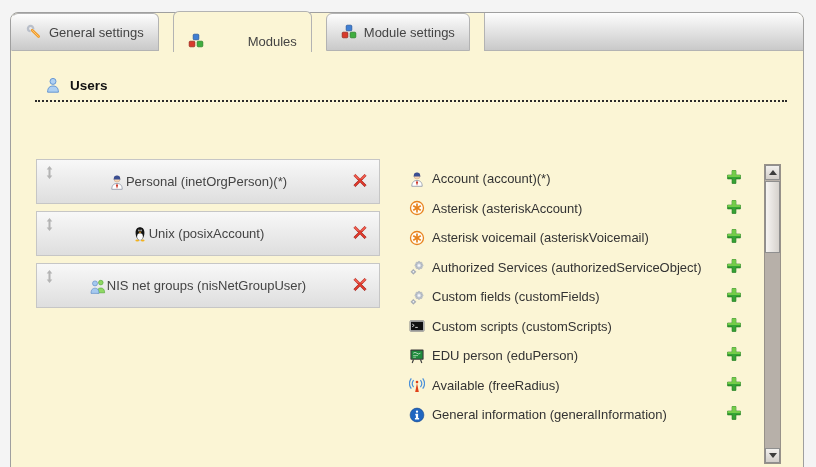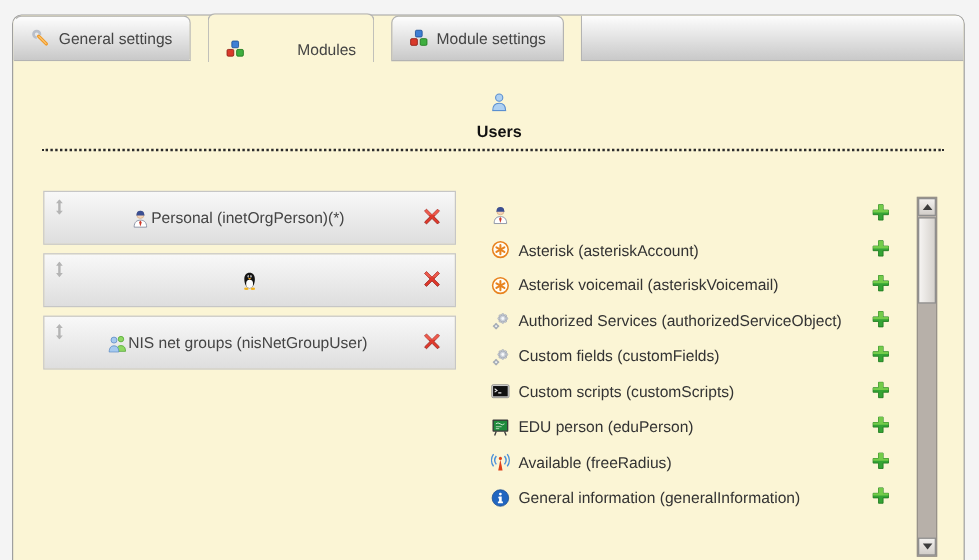--- a/index.html
+++ b/index.html
@@ -32,21 +32,21 @@
     flex:1;background:linear-gradient(#fdfdfd,#c9c9c9);
     border-bottom:1px solid #b3b3b3;border-left:1px solid #b3b3b3;
     border-top-right-radius:7px;
   }
   
   .content{position:absolute;left:0;top:38px;right:0;bottom:0;}
   .section-heading{
     position:absolute;left:24px;top:26px;width:752px;
     border-bottom:2px dotted #2b2b2b;padding:0 0 7px 10px;
     display:flex;align-items:center;gap:9px;
-    font-weight:bold;font-size:13.5px;color:#111;box-sizing:border-box;flex-direction:column;
+    font-weight:bold;font-size:13.5px;color:#111;box-sizing:border-box;
   }
   .col-label{position:absolute;top:66px;font-size:13px;color:#333;}
   #selected-label{left:25px;}
   #available-label{left:398px;}
   .selected-list{position:absolute;left:25px;top:108px;width:344px;}
   .selected-row{
     position:relative;height:45px;margin-bottom:7px;
     background:linear-gradient(#f8f8f8,#dedede);
     border:1px solid #c6c6c6;box-sizing:border-box;
     display:flex;align-items:center;justify-content:center;gap:1px;
@@ -166,20 +166,21 @@
               <ellipse cx="10.7" cy="14.6" rx="1.9" ry="1" fill="#f2b21e"></ellipse>
               <path d="M8 1.2 c2.8 0 4.4 2.2 4.4 5.4 0 3.8 -1.6 7.6 -4.4 7.6 s-4.4 -3.8 -4.4 -7.6 c0 -3.2 1.6 -5.4 4.4 -5.4 z" fill="#141414"></path>
               <ellipse cx="8" cy="10.6" rx="2.9" ry="3.4" fill="#fdfdfd"></ellipse>
               <ellipse cx="6.9" cy="4.4" rx="0.65" ry="0.95" fill="#ffffff"></ellipse>
               <ellipse cx="9.1" cy="4.4" rx="0.65" ry="0.95" fill="#ffffff"></ellipse>
               <circle cx="6.95" cy="4.55" r="0.3" fill="#000000"></circle>
               <circle cx="9.05" cy="4.55" r="0.3" fill="#000000"></circle>
               <path d="M6.6 5.7 h2.8 l-1.4 1.5 z" fill="#f2a51e"></path>
             </svg>
           </span>
+          <span class="row-label">Unix (posixAccount)</span>
           <span class="del"><span class="icon">
               <svg viewBox="0 0 16 16">
                 <path d="M3.4 1.8 L8 6.4 12.6 1.8 14.2 3.4 9.6 8 14.2 12.6 12.6 14.2 8 9.6 3.4 14.2 1.8 12.6 6.4 8 1.8 3.4 Z" fill="#e0392b" stroke="#8f1812" stroke-width="0.6"></path>
                 <path d="M3.4 1.8 L8 6.4 12.6 1.8 14.2 3.4 11 6.6 5 6.6 1.8 3.4 Z" fill="#f2695c" opacity="0.7"></path>
               </svg>
             </span></span>
         </div>
         <div class="selected-row">
           <span class="drag"><span class="icon small">
               <svg viewBox="0 0 8 13">
@@ -206,20 +207,21 @@
     <div class="available-list" id="available-list">
         <div class="available-row">
           <span class="icon">
             <svg viewBox="0 0 16 16">
               <path d="M2.8 15.3 c0-4.4 2.3-5.8 5.2-5.8 s5.2 1.4 5.2 5.8 z" fill="#ffffff" stroke="#8d94a6" stroke-width="0.8"></path>
               <path d="M8 9.8 l1.1 1.4 -1.1 3.6 -1.1-3.6 z" fill="#cf3a2a"></path>
               <circle cx="8" cy="5" r="3" fill="#f7d4b4" stroke="#c9a078" stroke-width="0.5"></circle>
               <path d="M4.8 4.8 a3.2 3.2 0 0 1 6.4 0 l0.3 0.7 -7 0 z" fill="#3b4f92"></path>
             </svg>
           </span>
+          <span>Account (account)(*)</span>
           <span class="add"><span class="icon">
               <svg viewBox="0 0 16 16">
                 <path d="M6.1 1.6 h3.8 v4.5 h4.5 v3.8 h-4.5 v4.5 H6.1 v-4.5 H1.6 V6.1 h4.5 z" fill="#35a435" stroke="#1d7a1d" stroke-width="0.7"></path>
                 <path d="M6.1 1.6 h3.8 v4.5 h4.5 v1.9 H1.6 V6.1 h4.5 z" fill="#7fd34e" opacity="0.85"></path>
               </svg>
             </span></span>
         </div>
         <div class="available-row">
           <span class="icon">
             <svg viewBox="0 0 16 16">

